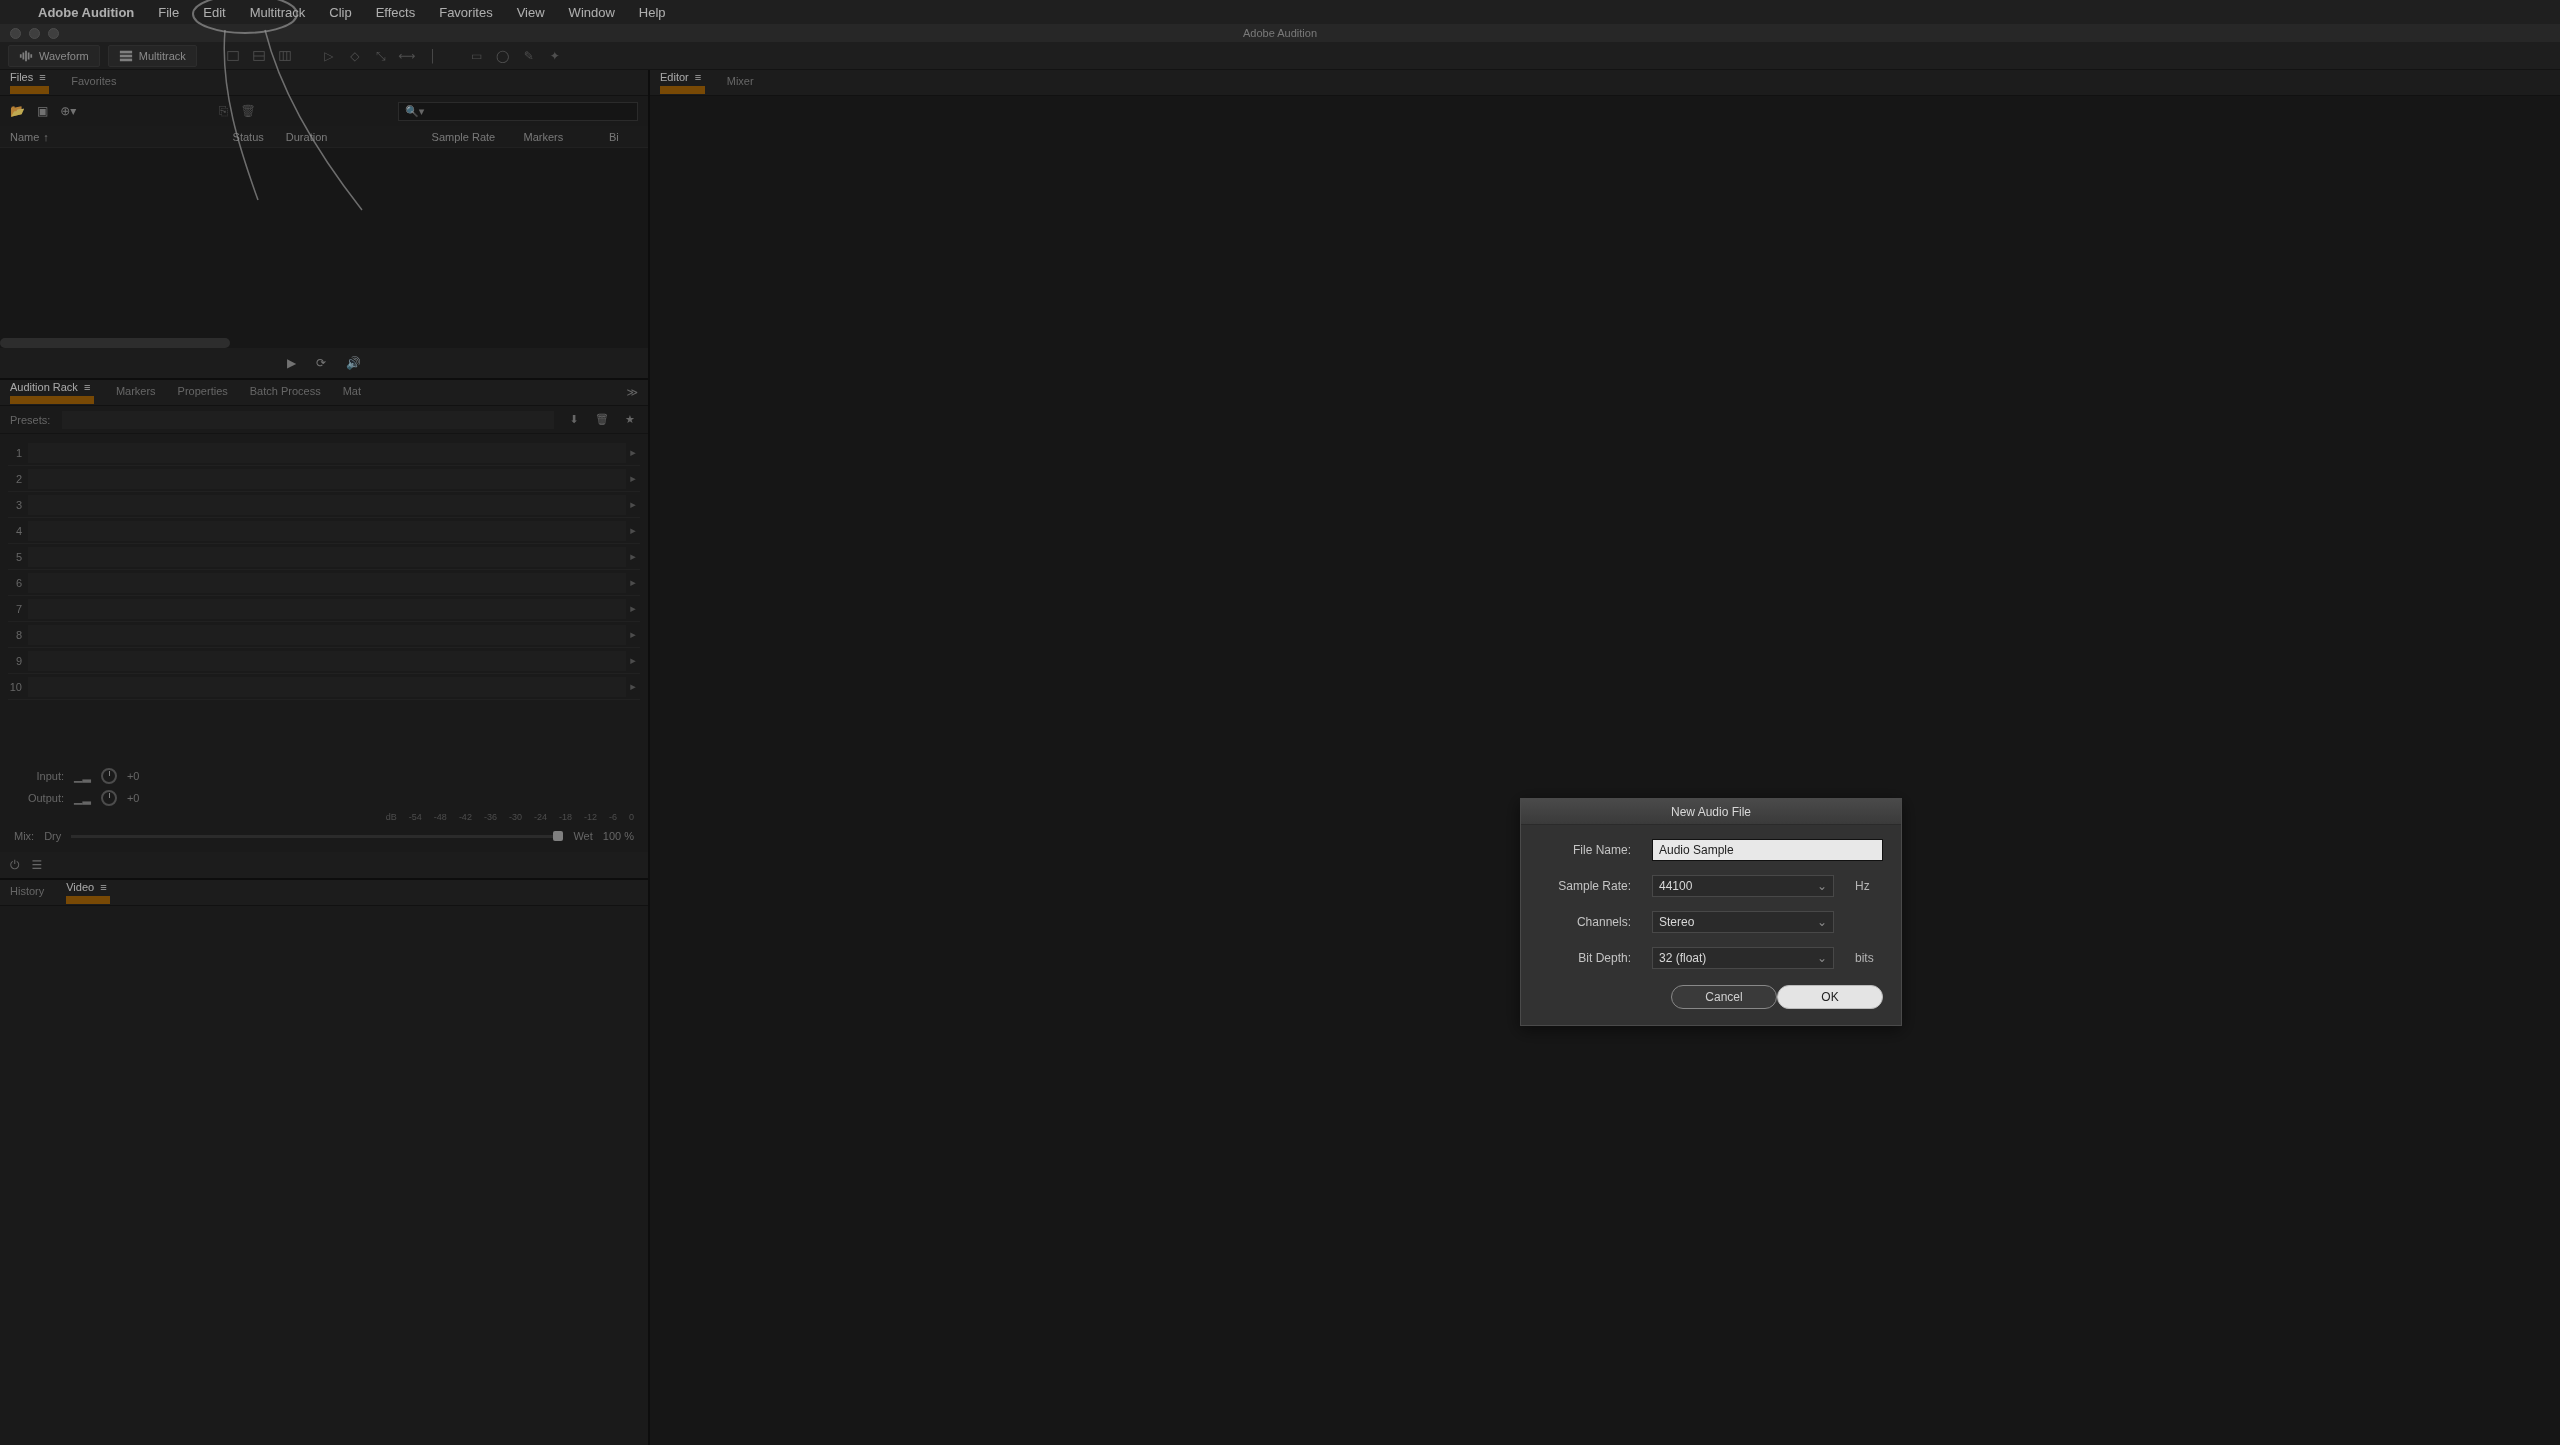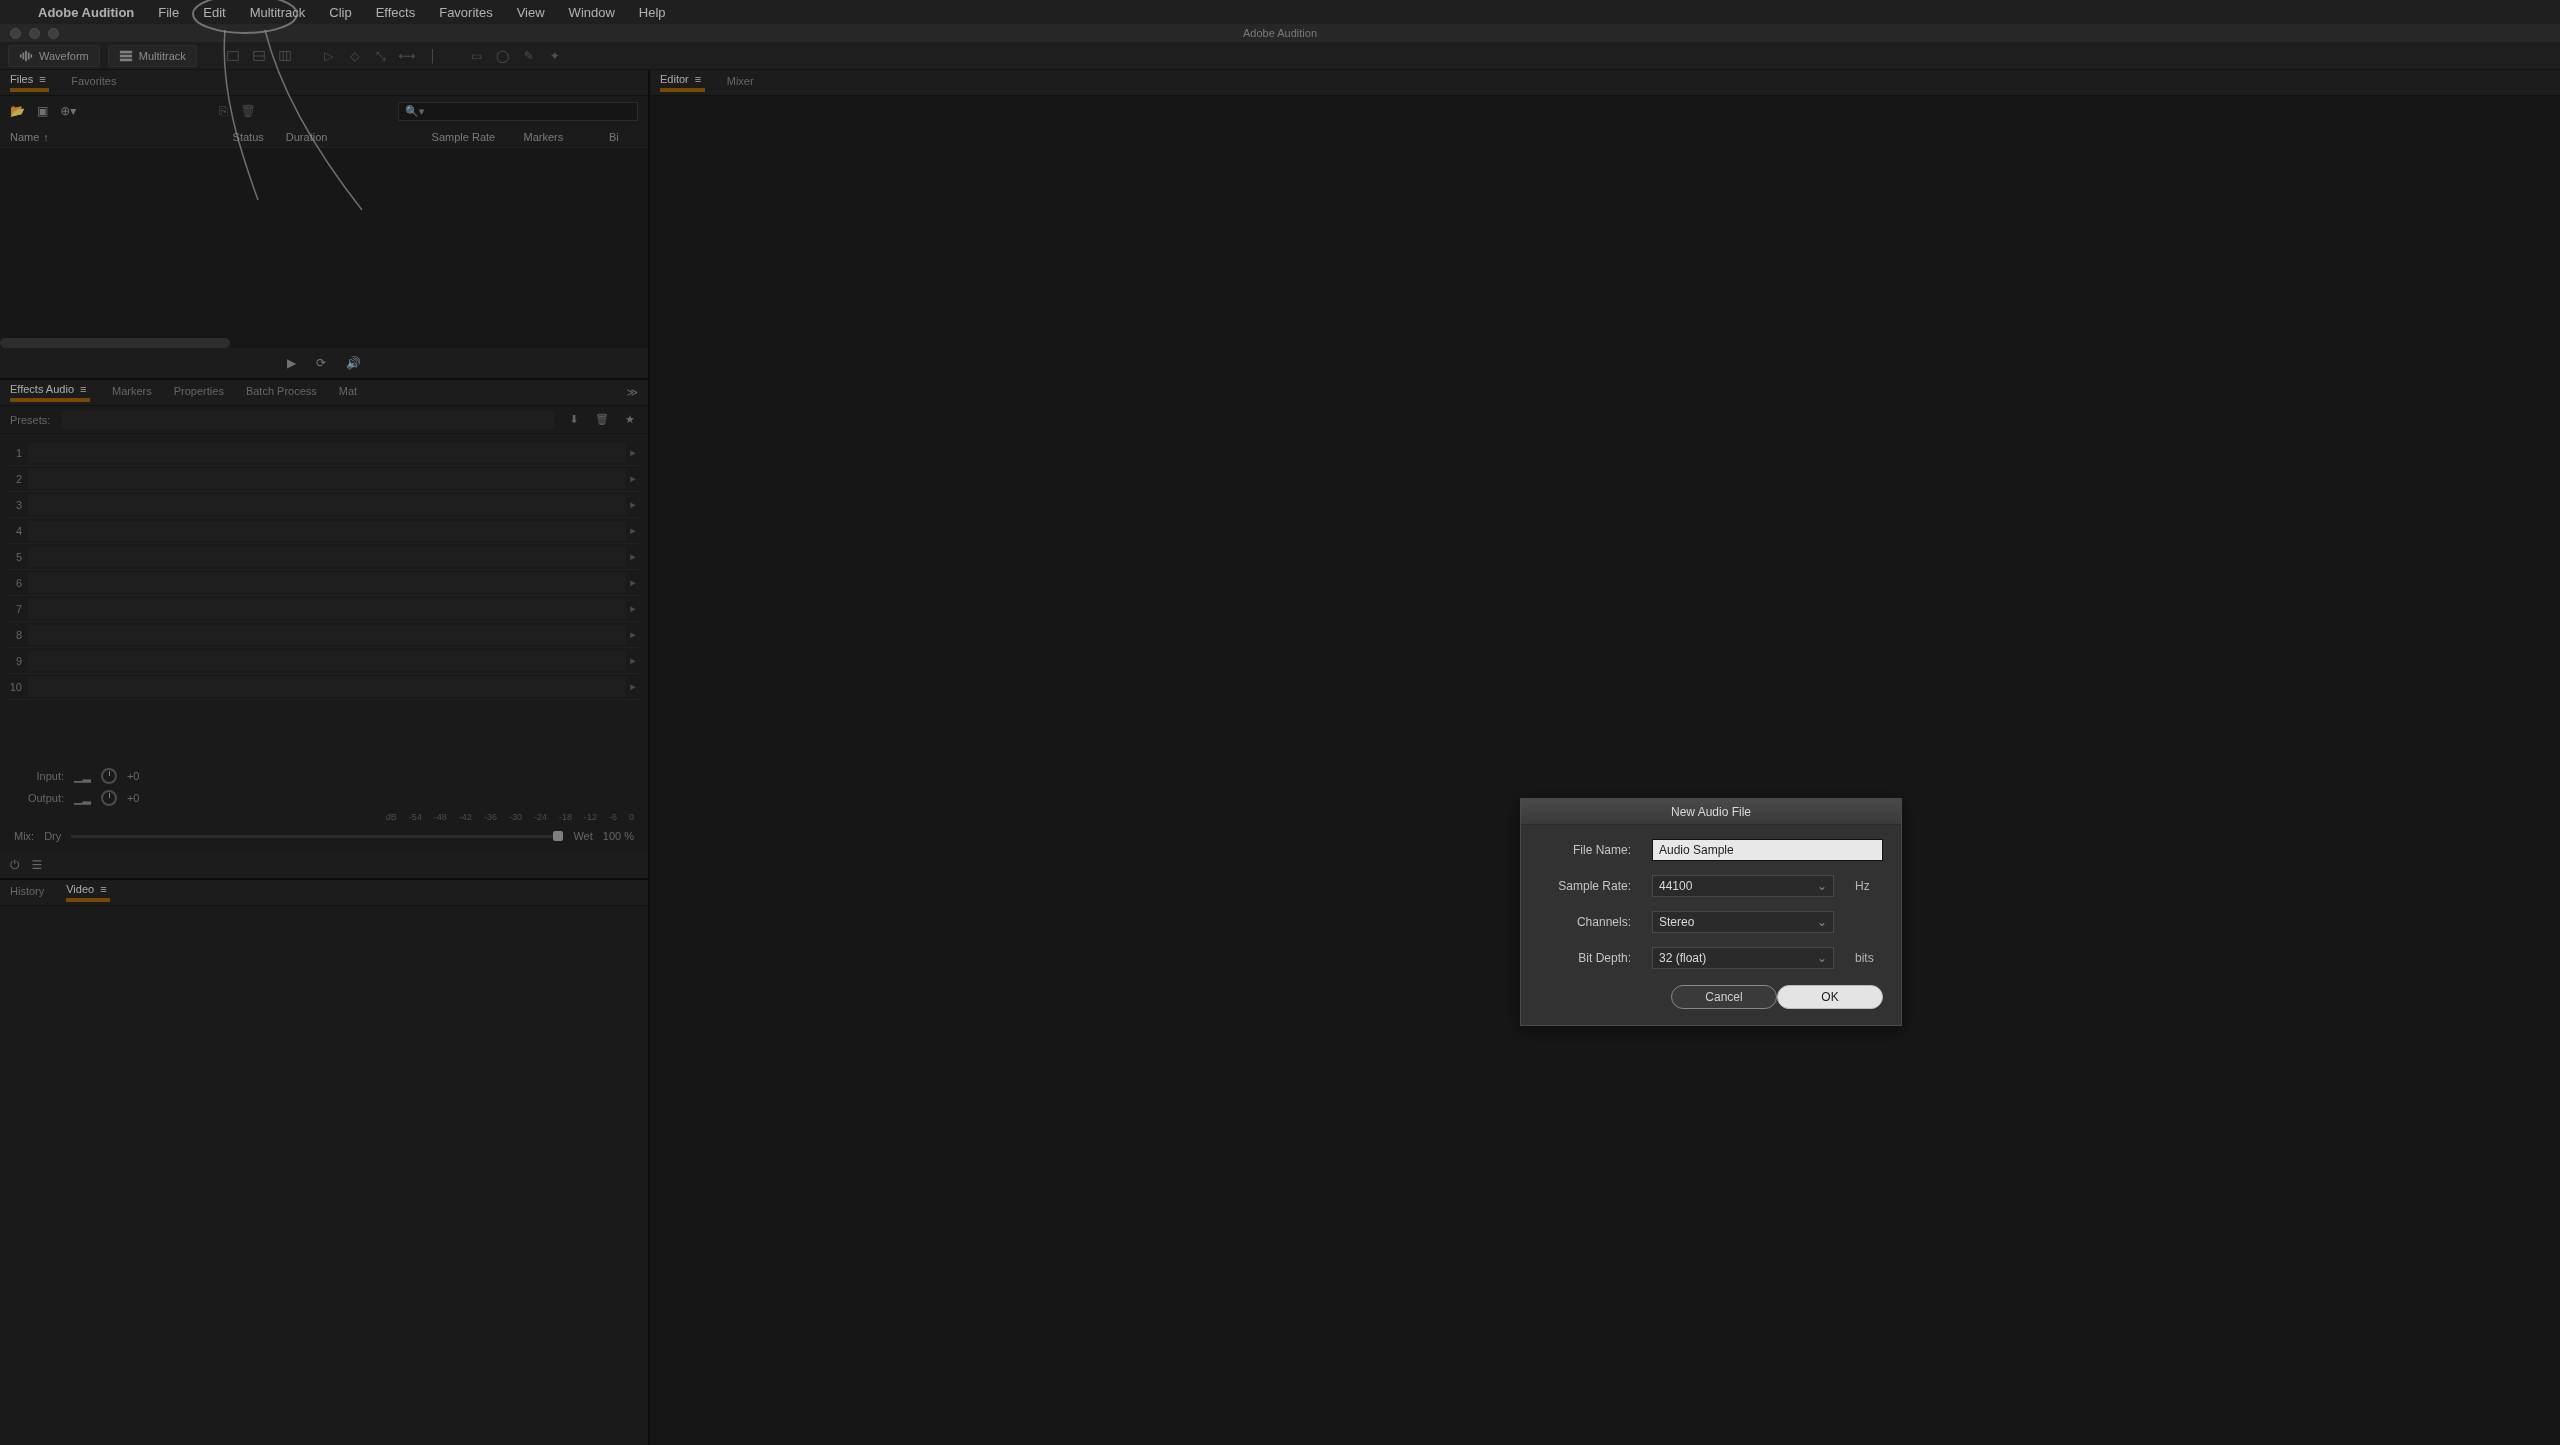--- a/index.html
+++ b/index.html
@@ -23,21 +23,21 @@
   .ticon { width: 16px; height: 16px; display: inline-flex; align-items: center; justify-content: center; }
 
   
   .main { display: flex; height: calc(100% - 70px); }
   .leftcol { width: 650px; background: #232323; display: flex; flex-direction: column; border-right: 2px solid #121212; }
   .rightcol { flex: 1; background: #1f1f1f; display: flex; flex-direction: column; }
 
   
   .paneltabs { height: 26px; display: flex; align-items: center; padding: 0 10px; gap: 22px; font-size: 11px; background: #262626; border-bottom: 1px solid #171717; }
   .paneltabs .tab { color: #888; cursor: pointer; display: flex; align-items: center; gap: 6px; padding-bottom: 3px; }
-  .paneltabs .tab.active { color: #e0e0e0; border-bottom: 4px solid #a16207; }
+  .paneltabs .tab.active { color: #e0e0e0; border-bottom: 8px solid #a16207; }
   .paneltabs .chev { margin-left: auto; color: #888; }
   .hamb { display: inline-block; width: 10px; }
 
   
   .filespanel { height: 310px; display: flex; flex-direction: column; border-bottom: 2px solid #121212; }
   .filetoolbar { height: 30px; display: flex; align-items: center; padding: 0 10px; gap: 12px; color: #999; }
   .filetoolbar .spacer { flex: 1; }
   .filetoolbar .srch { display: flex; align-items: center; gap: 4px; background: #1c1c1c; border: 1px solid #3a3a3a; padding: 2px 6px; width: 240px; font-size: 11px; color: #888; }
   .fileheaders { height: 22px; display: flex; align-items: center; padding: 0 10px; font-size: 11px; color: #a0a0a0; border-bottom: 1px solid #2d2d2d; background: #252525; }
   .fh-name { width: 230px; display: flex; align-items: center; gap: 4px; }
@@ -221,21 +221,21 @@
       <div class="filectrls">
         <span>▶</span>
         <span>⟳</span>
         <span>🔊</span>
       </div>
     </div>
 
     <div class="fxpanel">
       <div class="paneltabs">
         <span class="tab active">
-            <span>Effects Audio</span>
+            <span>Audition Rack</span>
             <span class="hamb">≡</span>
           </span>
         <span class="tab">Markers</span>
         <span class="tab">Properties</span>
         <span class="tab">Batch Process</span>
         <span class="tab">Mat</span>
         <span class="chev">≫</span>
       </div>
       <div class="presetrow">
         <span class="presetlabel">Presets:</span>

